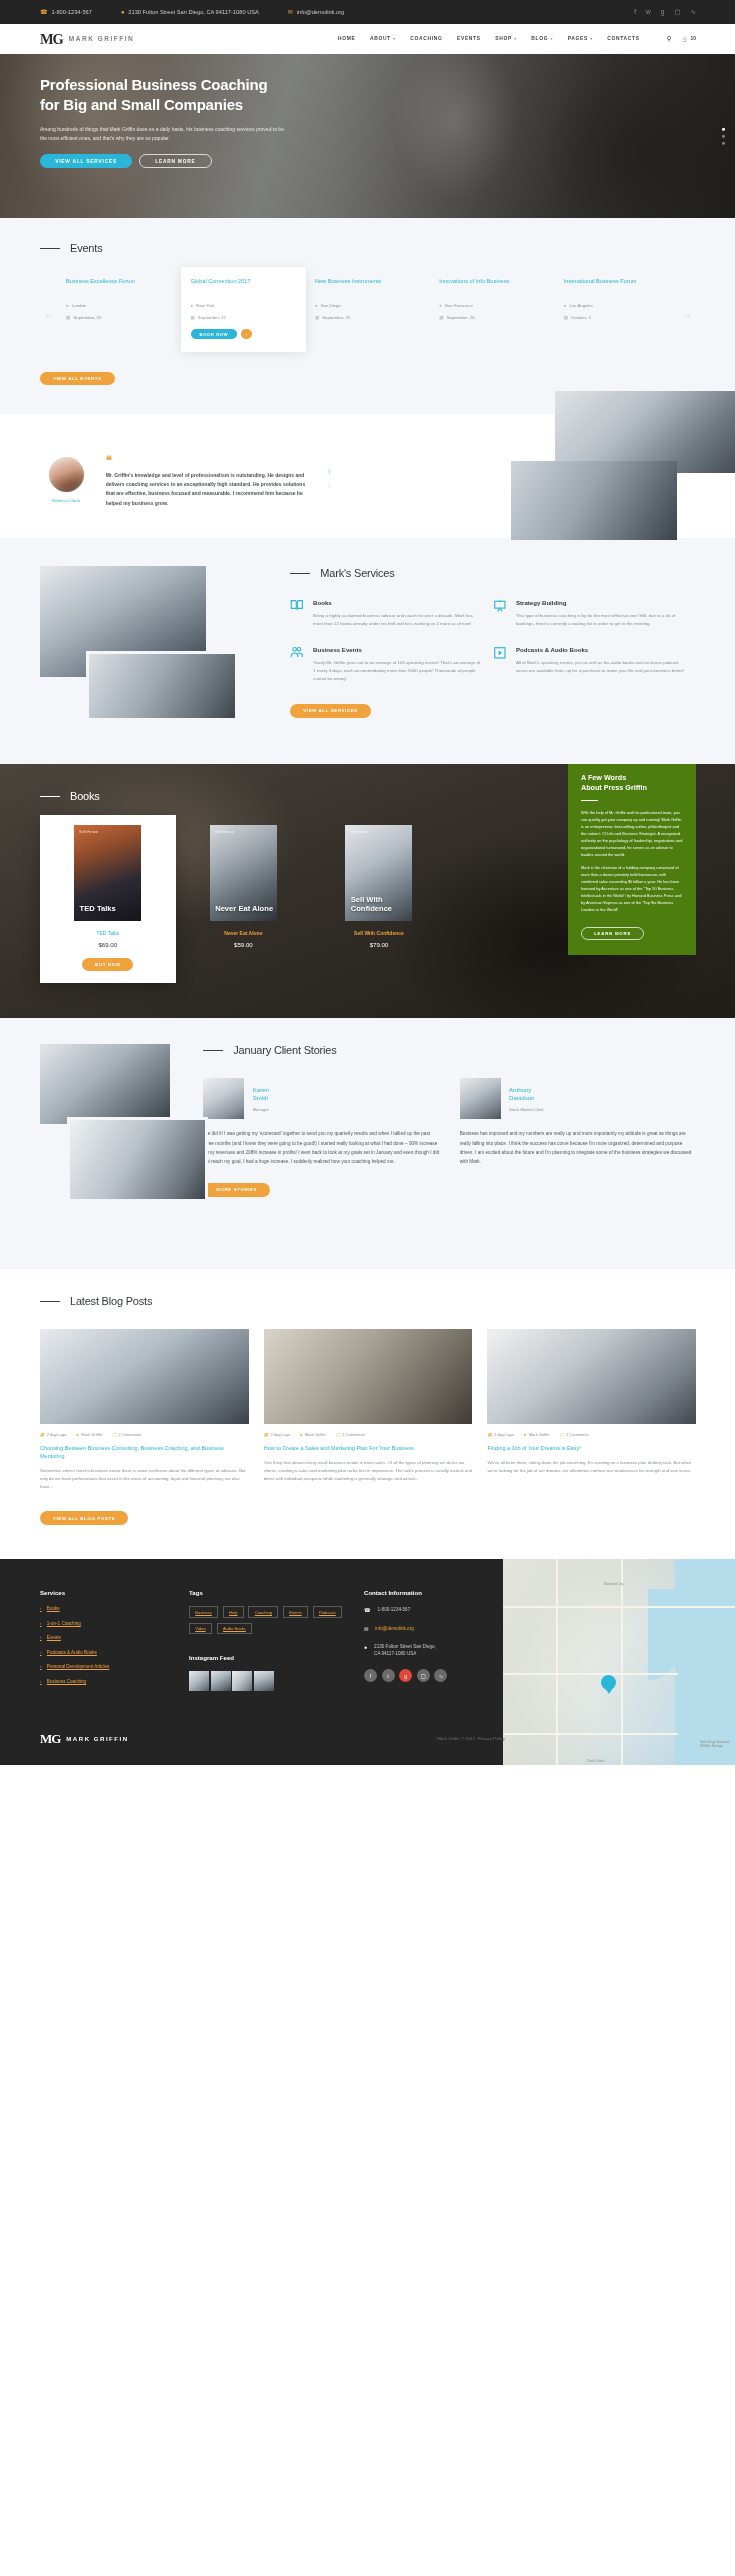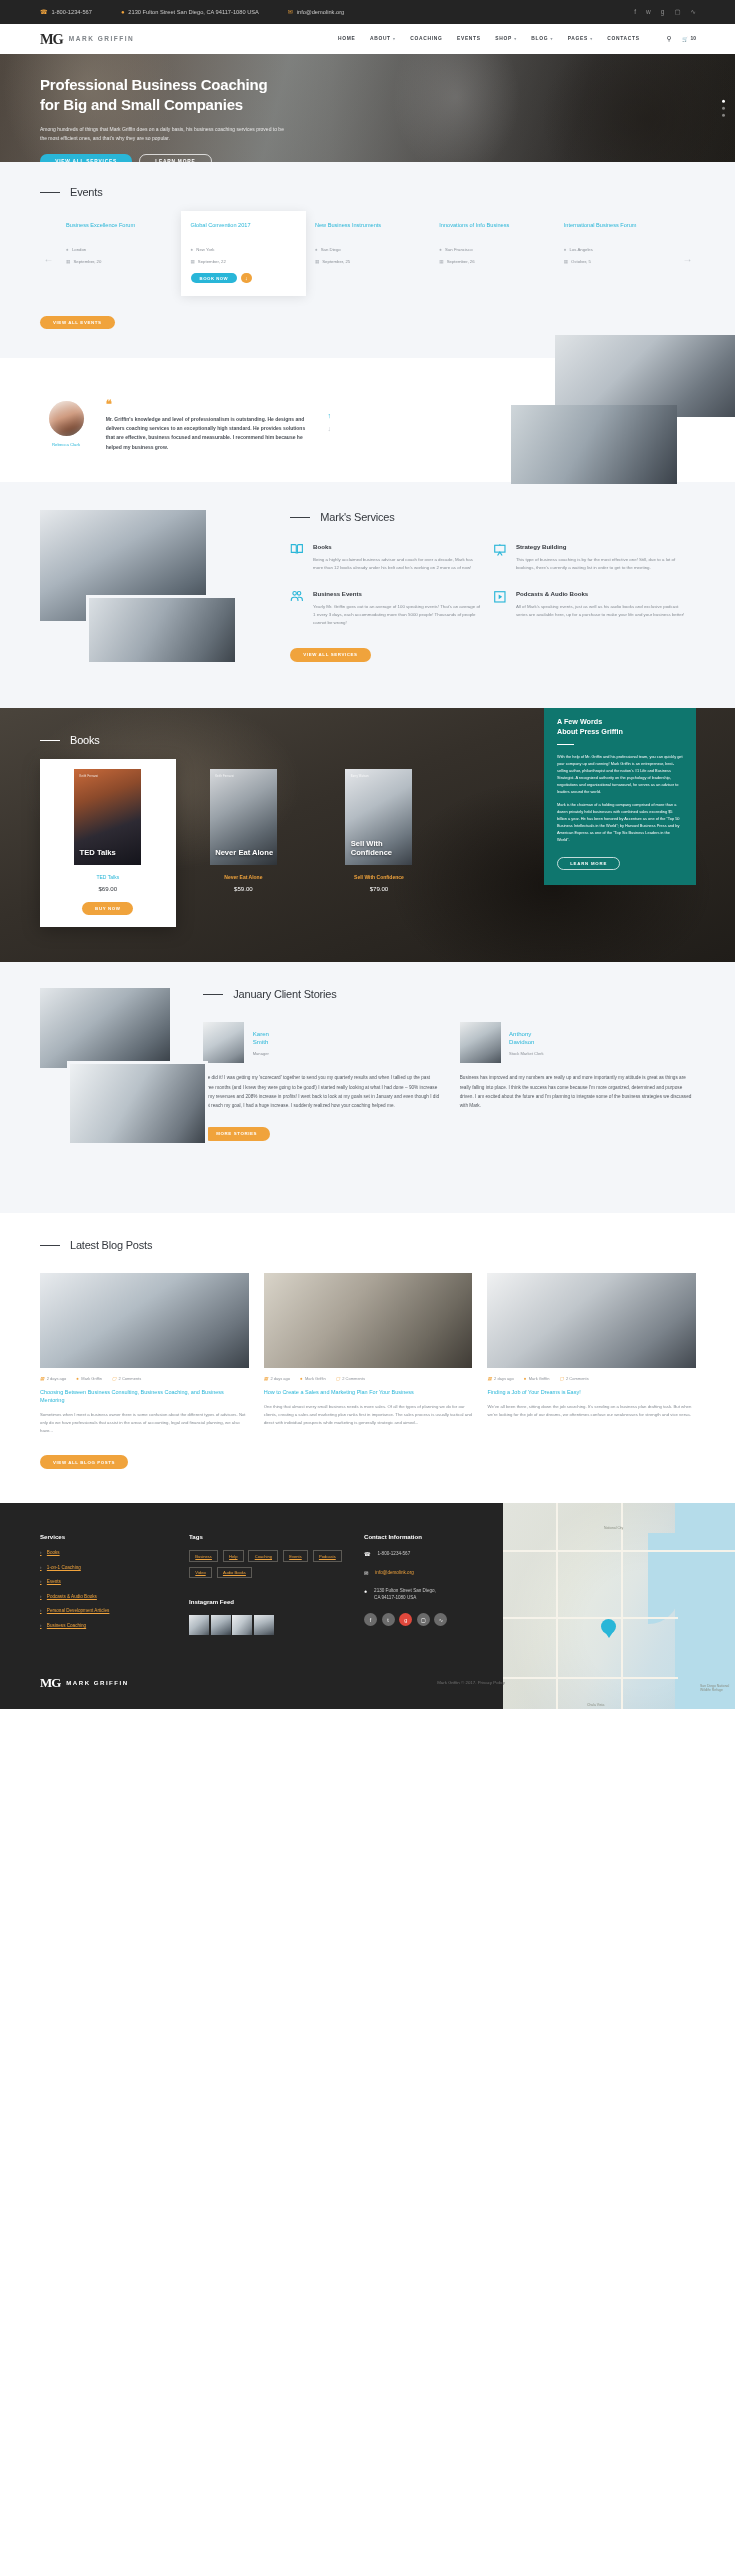--- a/index.html
+++ b/index.html
@@ -24,21 +24,21 @@
   .logo-mark { font-family:"Liberation Serif", serif; font-weight:bold; font-size:14.5px; color:#2b2b2b; letter-spacing:-1.1px; line-height:1; }
   .logo-text { font-size:6.5px; letter-spacing:1.5px; color:#7d8287; font-weight:bold; }
   nav.menu { margin-left:auto; display:flex; align-items:center; gap:14.5px; }
   nav.menu a { font-size:4.9px; letter-spacing:0.7px; color:#3b3f45; font-weight:bold; text-decoration:none; white-space:nowrap; display:flex; align-items:center; gap:2.3px;}
   .caret { font-size:3.8px; color:#9aa0a6; }
   .hdr-icons { display:flex; align-items:center; gap:10.7px; margin-left:12.2px; }
   .hdr-icons .ic { font-size:6.9px; color:#3b3f45; }
   .cart { display:flex; align-items:center; gap:2.3px; font-size:4.9px; font-weight:bold; }
 
   
-  .hero { position:relative; height:108px; overflow:hidden;
+  .hero { position:relative; height:164px; overflow:hidden;
     background:linear-gradient(105deg,#6f6256 0%,#8d8176 18%,#9fa2a0 38%,#6e6d6b 58%,#3c3a38 78%,#26241f 100%); }
   .hero:before{content:"";position:absolute;inset:0;
     background:
       radial-gradient(ellipse 91px 114px at 62% 40%, rgba(255,255,255,.16), transparent 70%),
       radial-gradient(ellipse 152px 130px at 88% 60%, rgba(30,26,22,.55), transparent 70%),
       radial-gradient(ellipse 122px 152px at 12% 30%, rgba(150,140,125,.45), transparent 70%),
       linear-gradient(90deg, rgba(40,38,35,.45) 0%, rgba(40,38,35,.25) 45%, rgba(20,18,16,.35) 100%);}
   .hero .wrap { position:relative; z-index:3; padding-top:21.3px; }
   .hero h1 { color:#fff; font-size:15px; line-height:1.32; font-weight:bold; letter-spacing:-0.2px; }
   .hero p { color:#e8e8e8; font-size:5px; line-height:1.75; margin-top:10px; max-width:252px; }
@@ -129,21 +129,21 @@
   .bk-c1 { background:linear-gradient(150deg,#d8dadd,#9aa2a9 38%,#5e676f 70%,#2e3338);}
   .bk-c2 { background:linear-gradient(160deg,#c96a3a,#8c4a2b 30%,#2d2a33 62%,#14141b);}
   .bk-c3 { background:linear-gradient(150deg,#e4e6e9,#b4bcc3 40%,#6d7780 75%,#3a4047);}
   .bk-name { font-size:5px; font-weight:bold; margin-top:8.4px; color:#f0a33c; }
   .bk-card.active .bk-name { color:#29b6d8; font-weight:normal; }
   .bk-price { font-size:6.1px; color:#fff; margin-top:5.3px; }
   .bk-card.active .bk-price { color:#33373d; }
   .bk-buy { margin-top:6.9px; }
 
   
-  .about-panel { position:absolute; right:0; top:-32px; width:152px; background:#0f766e; color:#fff; padding:14.5px 13px 15.2px; z-index:5;}
+  .about-panel { position:absolute; right:0; top:-32px; width:128px; background:#4d7c0f; color:#fff; padding:14.5px 13px 15.2px; z-index:5;}
   .about-panel h3 { font-size:7.2px; line-height:1.38; font-weight:bold; }
   .about-panel .pdash { width:17px; height:1.5px; background:#fff; margin:6.9px 0 9.1px; }
   .about-panel p { font-size:3.9px; line-height:1.78; margin-bottom:6.1px; }
   .about-panel .btn-ghost { margin-top:6.9px; height:13px; padding:0 12.2px; font-size:4.3px; }
 
   
   .stories { background:#f4f6f9; padding:26px 0 34px; position:relative; }
   .stories .wrap { display:flex; gap:18.3px; }
   .st-left { width:145px; flex:0 0 145px; position:relative; height:191px; }
   .st-img1 { width:130px; height:80px;

